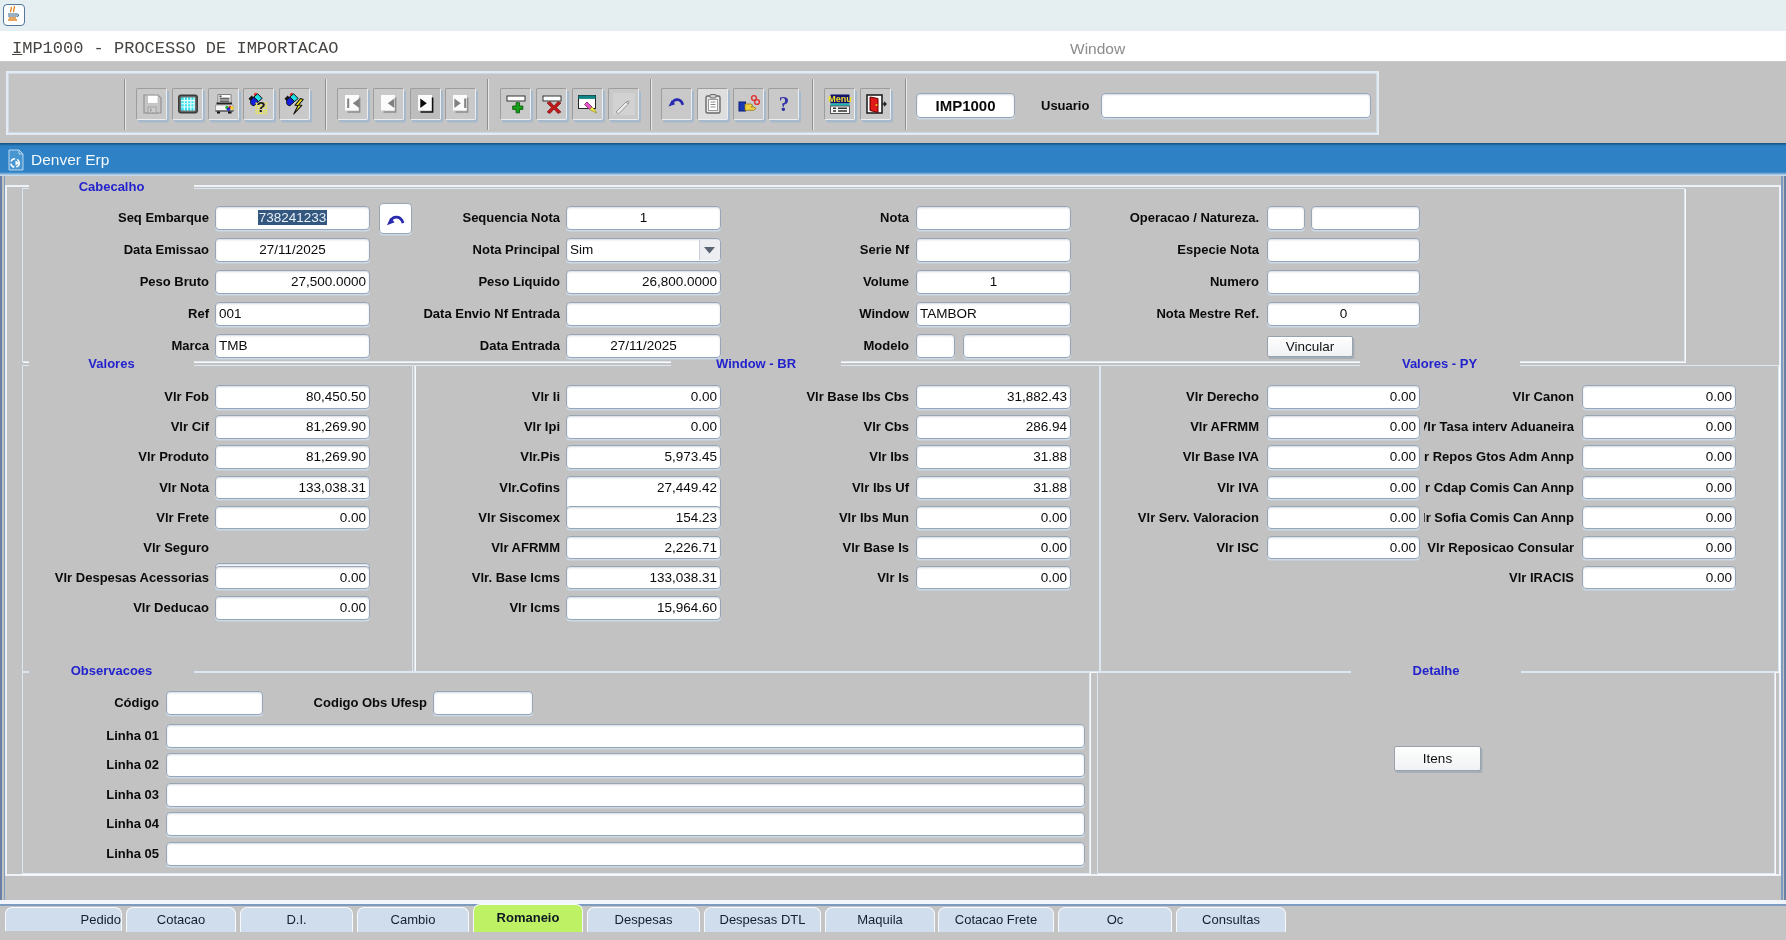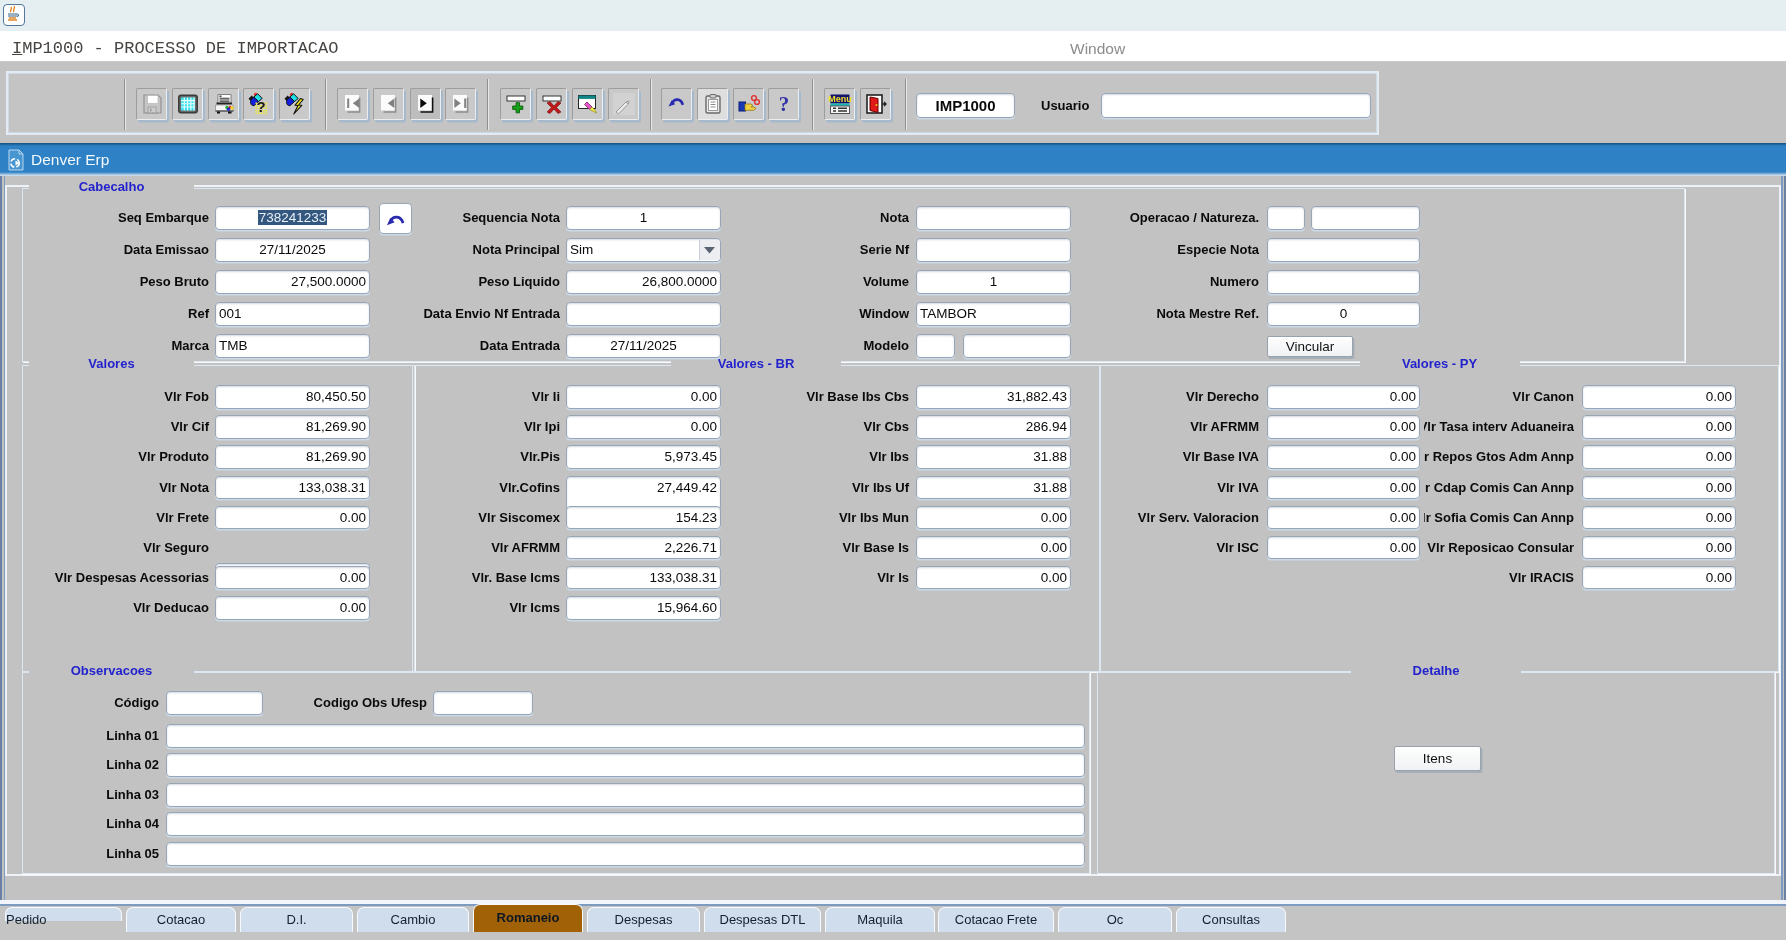--- a/index.html
+++ b/index.html
@@ -236,21 +236,21 @@
 <div style="position:absolute;left:1781px;top:176px;width:1.5px;height:724px;background:#7d9cc0"></div>
 <div style="position:absolute;left:5px;top:185px;width:1776px;height:691px;background:#c2c2c2;
 border:2px solid #edf2f8"></div>
 <div style="position:absolute;left:0;top:900px;width:1786px;height:3.5px;background:#f2f6fa"></div>
 <div style="position:absolute;left:0;top:903.5px;width:1786px;height:2.5px;background:#7d9cc0"></div>
 <div class="frame" style="left:22px;top:188px;width:1663px;height:174px"></div>
 <div class="ftitle" style="left:29px;top:180px;width:165px">Cabecalho</div>
 <div class="frame" style="left:22px;top:364.5px;width:393px;height:307.5px"></div>
 <div class="ftitle" style="left:29px;top:356.5px;width:165px">Valores</div>
 <div class="frame" style="left:412px;top:364.5px;width:688px;height:307.5px"></div>
-<div class="ftitle" style="left:671.0px;top:356.5px;width:170px">Valores - BR</div>
+<div class="ftitle" style="left:671.0px;top:356.5px;width:170px">Window - BR</div>
 <div class="frame" style="left:1100px;top:364.5px;width:679px;height:307.5px"></div>
 <div class="ftitle" style="left:1359.5px;top:356.5px;width:160px">Valores - PY</div>
 <div class="frame" style="left:22px;top:672px;width:1068px;height:202px"></div>
 <div class="ftitle" style="left:29px;top:664px;width:165px">Observacoes</div>
 <div class="frame" style="left:1097px;top:672px;width:678px;height:202px"></div>
 <div class="ftitle" style="left:1351.0px;top:664px;width:170px">Detalhe</div>
 <div class="lb" style="left:-51px;top:210px;width:260px">Seq Embarque</div>
 <div class="fd fc" style="left:215px;top:206px;width:155px;height:23.5px"><span style="background:#33577f;color:#e9f0f7;padding:0 1px">738241233</span></div>
 <div class="lb" style="left:-51px;top:242px;width:260px">Data Emissao</div>
 <div class="fd fc" style="left:215px;top:238px;width:155px;height:23.5px">27/11/2025</div>
@@ -382,33 +382,33 @@
 <div class="lb" style="left:-101px;top:757px;width:260px">Linha 02</div>
 <div class="fd fl" style="left:166px;top:753px;width:919px;height:24px"></div>
 <div class="lb" style="left:-101px;top:786.5px;width:260px">Linha 03</div>
 <div class="fd fl" style="left:166px;top:782.5px;width:919px;height:24px"></div>
 <div class="lb" style="left:-101px;top:816px;width:260px">Linha 04</div>
 <div class="fd fl" style="left:166px;top:812px;width:919px;height:24px"></div>
 <div class="lb" style="left:-101px;top:845.5px;width:260px">Linha 05</div>
 <div class="fd fl" style="left:166px;top:841.5px;width:919px;height:24px"></div>
 <div class="btn" style="left:1394px;top:746px;width:87px;height:25px;line-height:23px">Itens</div>
 <div style="position:absolute;left:0;top:906px;width:1786px;height:34px;background:#c4c4c4"></div>
-<div style="position:absolute;left:5px;top:906.5px;width:117px;height:14px;background:#cfddec;
-border:1.5px solid #f6fafd;border-bottom:none;border-radius:7px 7px 0 0;
-font-size:13px;color:#13202e;text-align:left;line-height:24px;z-index:2">Pedido</div>
+<div style="position:absolute;left:5px;top:906.5px;width:117px;height:24px;background:#cfddec;
+border:1.5px solid #f6fafd;border-bottom:none;border-radius:7px 7px 0 0;
+font-size:13px;color:#13202e;text-align:right;line-height:24px;z-index:2">Pedido</div>
 <div style="position:absolute;left:126px;top:906.5px;width:110px;height:25.5px;background:#cfddec;
 border:1.5px solid #f6fafd;border-bottom:none;border-radius:7px 7px 0 0;
 font-size:13px;color:#13202e;text-align:center;line-height:24px;z-index:2">Cotacao</div>
 <div style="position:absolute;left:240px;top:906.5px;width:113px;height:25.5px;background:#cfddec;
 border:1.5px solid #f6fafd;border-bottom:none;border-radius:7px 7px 0 0;
 font-size:13px;color:#13202e;text-align:center;line-height:24px;z-index:2">D.I.</div>
 <div style="position:absolute;left:357px;top:906.5px;width:112px;height:25.5px;background:#cfddec;
 border:1.5px solid #f6fafd;border-bottom:none;border-radius:7px 7px 0 0;
 font-size:13px;color:#13202e;text-align:center;line-height:24px;z-index:2">Cambio</div>
-<div style="position:absolute;left:473px;top:904px;width:110px;height:28px;background:#a16207;
+<div style="position:absolute;left:473px;top:904px;width:110px;height:28px;background:#bef264;
 border:1.5px solid #f6fafd;border-bottom:none;border-radius:7px 7px 0 0;
 font-size:13px;color:#0d1724;text-align:center;line-height:26px;font-weight:bold;z-index:3">Romaneio</div>
 <div style="position:absolute;left:587px;top:906.5px;width:113px;height:25.5px;background:#cfddec;
 border:1.5px solid #f6fafd;border-bottom:none;border-radius:7px 7px 0 0;
 font-size:13px;color:#13202e;text-align:center;line-height:24px;z-index:2">Despesas</div>
 <div style="position:absolute;left:704px;top:906.5px;width:117px;height:25.5px;background:#cfddec;
 border:1.5px solid #f6fafd;border-bottom:none;border-radius:7px 7px 0 0;
 font-size:13px;color:#13202e;text-align:center;line-height:24px;z-index:2">Despesas DTL</div>
 <div style="position:absolute;left:825px;top:906.5px;width:110px;height:25.5px;background:#cfddec;
 border:1.5px solid #f6fafd;border-bottom:none;border-radius:7px 7px 0 0;

